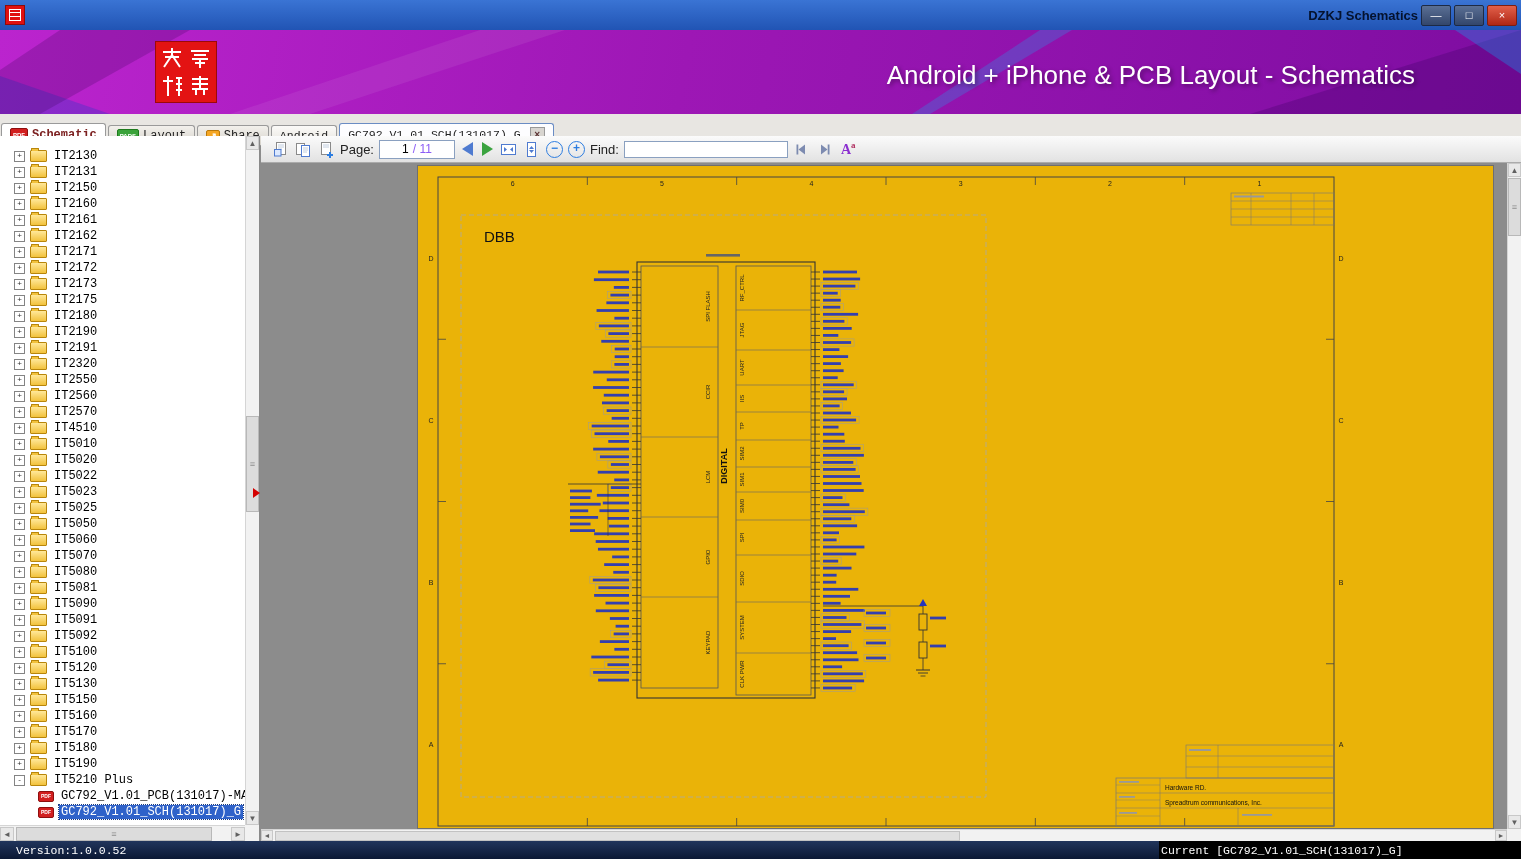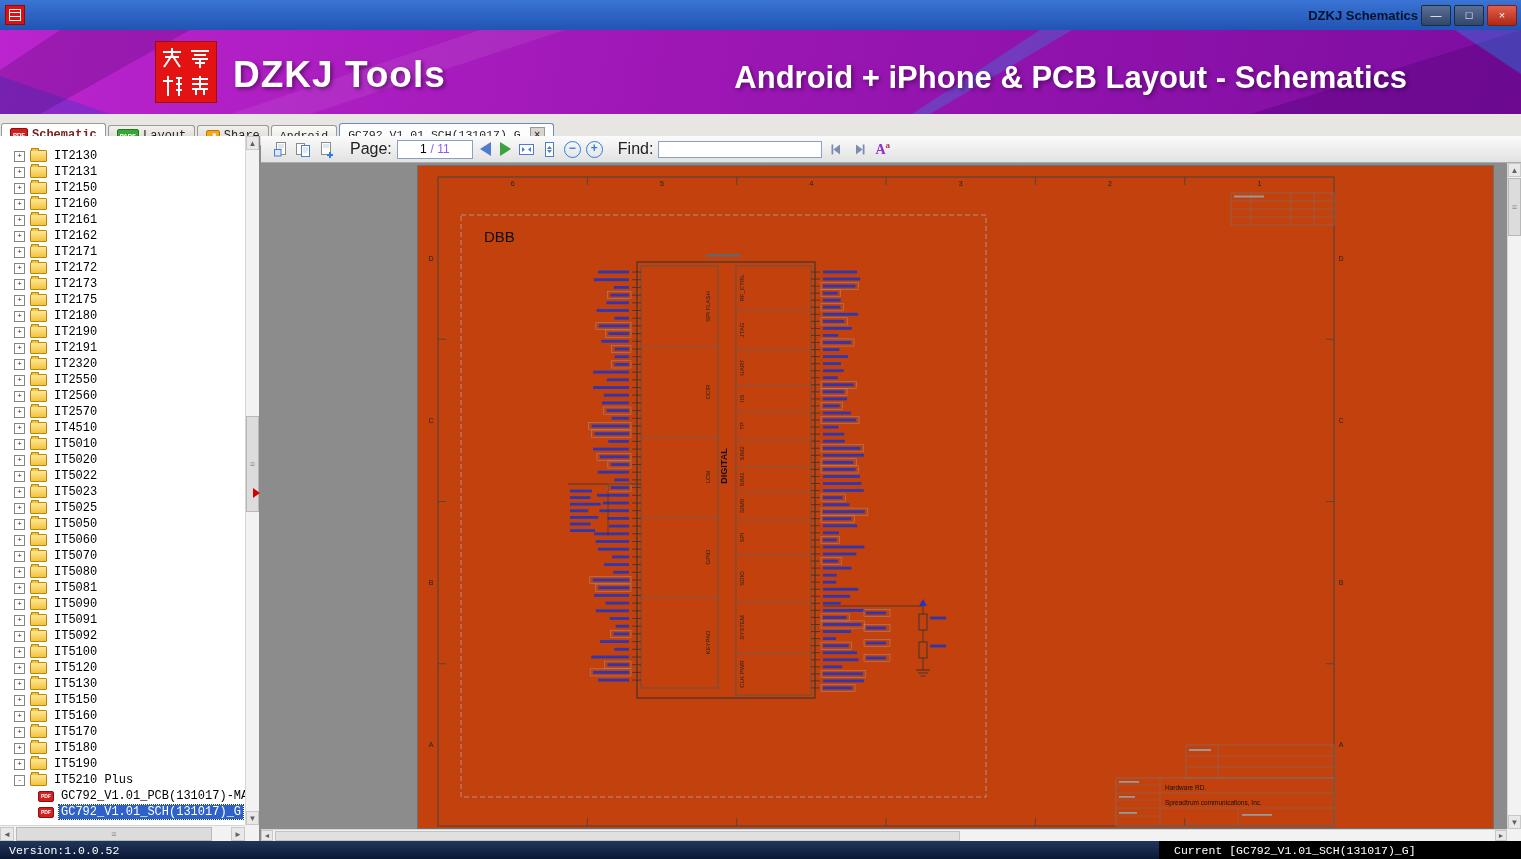--- a/index.html
+++ b/index.html
@@ -21,21 +21,21 @@
 
   
   .banner{position:absolute;left:0;top:30px;width:100%;height:84px;overflow:hidden;
     background:linear-gradient(100deg,#bb24ce 0%,#9d17b5 45%,#7e0da1 100%)}
   .banner-deco{position:absolute;left:0;top:0}
   .logo{position:absolute;left:155px;top:11px;width:62px;height:62px;background:#e31313;
     border:1px solid #9d0808;display:grid;grid-template-columns:1fr 1fr;grid-template-rows:1fr 1fr;
     align-items:center;justify-items:center;padding:2px;box-sizing:border-box}
   .brand{position:absolute;left:233px;top:24px;font-size:37px;font-weight:bold;color:#fff;
     letter-spacing:1px;text-shadow:2px 2px 4px rgba(0,0,0,.45)}
-  .headline{position:absolute;right:114px;top:30px;font-size:31px;font-weight:bold;color:#fff;
+  .headline{position:absolute;right:106px;top:30px;font-size:26px;font-weight:normal;color:#fff;
     text-shadow:2px 2px 4px rgba(0,0,0,.4)}
 
   
   .tabbar{position:absolute;left:0;top:114px;width:100%;height:32px;background:#e8e6e2;
     border-bottom:1px solid #9a9a9a;display:flex;align-items:flex-end;box-sizing:border-box}
   .app-tab,.doc-tab{display:inline-flex;align-items:center;gap:4px;height:19px;padding:0 8px;
     margin:0 1px;background:linear-gradient(#f2f0ec,#d7d3cb);border:1px solid #9a9a9a;border-bottom:none;
     border-radius:3px 3px 0 0;font:12px "Liberation Mono",monospace;color:#222;cursor:pointer;white-space:nowrap}
   .app-tab.active{background:#fff;height:21px;color:#7c2020;font-weight:bold}
   .doc-tab{font-size:11.5px;background:linear-gradient(#fbfaf8,#e6e3dd)}
@@ -84,36 +84,36 @@
     border:1px solid #b8b8b8;box-sizing:border-box;display:flex;align-items:center;justify-content:center;cursor:pointer}
   .sb-corner{position:absolute;right:0;bottom:0;width:14px;height:16px;background:#f2f2f2}
   .collapse-arrow{position:absolute;left:253px;top:488px;width:0;height:0;z-index:20;cursor:pointer;
     border-left:7px solid #d40000;border-top:5px solid transparent;border-bottom:5px solid transparent}
 
   
   .viewer{position:absolute;left:261px;top:136px;right:0;height:705px}
   .toolbar{position:absolute;left:0;top:0;right:0;height:27px;box-sizing:border-box;
     background:linear-gradient(#fbfbfb,#e2e2e2);border-bottom:1px solid #ababab;
     display:flex;align-items:center;padding-left:10px;gap:5px}
-  .tblabel{font-size:16px;color:#222;margin-left:10px}
+  .tblabel{font-size:13px;color:#222;}
   .tbicon{width:18px;height:18px;display:flex;align-items:center;justify-content:center;cursor:pointer}
   .page-box{width:74px;height:17px;background:#fff;border:1px solid #8aa0c0;display:flex;
     align-items:center;justify-content:center;gap:4px;font-size:12px;color:#000;cursor:text}
   .page-box .pt{color:#8b5cf6}
   .tri{width:0;height:0;display:inline-block;cursor:pointer;margin:0 2px}
   .tri.prev{border-top:7px solid transparent;border-bottom:7px solid transparent;border-right:11px solid #4f7bd0}
   .tri.next{border-top:7px solid transparent;border-bottom:7px solid transparent;border-left:11px solid #3aa33f}
   .zoom-circle{width:15px;height:15px;border:1.5px solid #2d7de0;border-radius:50%;color:#2d7de0;
     font:bold 12px/13px "Liberation Sans",sans-serif;text-align:center;cursor:pointer;box-sizing:content-box}
   .find-input{width:156px;height:15px;border:1px solid #8aa0c0;background:#fff;font:12px "Liberation Sans",sans-serif;padding:0 3px}
   .aa-icon{color:#8b2fd0;font:bold 14px "Liberation Serif",serif;cursor:pointer;margin-left:2px}
   .aa-icon sup{font-size:9px;color:#b03060}
 
   .canvas{position:absolute;left:0;top:27px;right:14px;bottom:12px;background:#8c8c8c;overflow:hidden}
-  .page{position:absolute;left:157px;top:3px;width:1075px;height:662px;background:#c2410c;
+  .page{position:absolute;left:157px;top:3px;width:1075px;height:662px;background:#eab308;
     box-shadow:0 0 0 1px #6f6f6f}
   #schsvg text{font-family:"Liberation Sans",sans-serif}
 
   .viewer-vscroll{position:absolute;right:0;top:27px;width:14px;bottom:12px;background:#f2f2f2;
     border-left:1px solid #d5d5d5;box-sizing:border-box}
   .viewer-vscroll .sb-arrow{width:13px;height:14px}
   .viewer-vscroll .sb-arrow.down{position:absolute;bottom:0}
   .viewer-vthumb{position:absolute;left:0;top:15px;width:13px;height:58px;background:#dcdcdc;
     border:1px solid #b8b8b8;box-sizing:border-box;display:flex;align-items:center;justify-content:center;cursor:pointer}
   .viewer-hscroll{position:absolute;left:0;bottom:0;right:14px;height:12px;background:#f2f2f2;
@@ -121,23 +121,23 @@
   .viewer-hscroll .sb-arrow{position:absolute;top:0;width:12px;height:11px;font-size:7px}
   .viewer-hscroll .sb-arrow.left{left:0}
   .viewer-hscroll .sb-arrow.right{right:0}
   .viewer-hthumb{position:absolute;left:14px;top:1px;width:55%;height:10px;background:#e0e0e0;
     border:1px solid #c2c2c2;box-sizing:border-box;cursor:pointer}
   .viewer-corner{position:absolute;right:0;bottom:0;width:14px;height:12px;background:#f2f2f2}
 
   
   .statusbar{position:absolute;left:0;bottom:0;width:100%;height:18px;
     background:linear-gradient(#21355c,#0b1834);display:flex;align-items:center;color:#fff;font-size:12px}
-  .status-left{padding-left:9px;font-family:"Liberation Mono",monospace;font-size:11.5px}
+  .status-left{padding-left:16px;font-family:"Liberation Mono",monospace;font-size:11.5px}
   .status-right{margin-left:auto;height:100%;width:362px;background:#000;display:flex;align-items:center;
-    padding-left:15px;box-sizing:border-box;font-family:"Liberation Mono",monospace;font-size:11.5px}
+    padding-left:2px;box-sizing:border-box;font-family:"Liberation Mono",monospace;font-size:11.5px}
 </style>
 </head>
 <body>
 
 <div class="titlebar">
   <span class="app-icon">
       <i></i>
     </span>
   <span class="title">DZKJ Schematics</span>
   <span class="win-controls">
@@ -163,21 +163,20 @@
     <svg width="24" height="24">
         <path d="M3 5 H21 M6 9 H18 M4 13 H20 M7 17 H17 M12 13 V22" stroke="#fff" stroke-width="2" fill="none"></path>
       </svg>
     <svg width="24" height="24">
         <path d="M8 2 V22 M3 7 H13 M16 4 H22 M16 10 H22 M16 16 H22 M19 4 V22" stroke="#fff" stroke-width="2" fill="none"></path>
       </svg>
     <svg width="24" height="24">
         <path d="M4 5 H20 M4 10 H20 M4 15 H20 M8 15 V21 M16 15 V21 M12 2 V15" stroke="#fff" stroke-width="2" fill="none"></path>
       </svg>
   </div>
-  <div class="brand">DZKJ Tools</div>
   <div class="headline">Android + iPhone &amp; PCB Layout - Schematics</div>
 </div>
 
 <div class="tabbar">
   <span class="app-tab active">
     <span class="chip pdf">PDF</span>
     <span>Schematic</span>
   </span>
   <span class="app-tab">
     <span class="chip pads">PADS</span>

